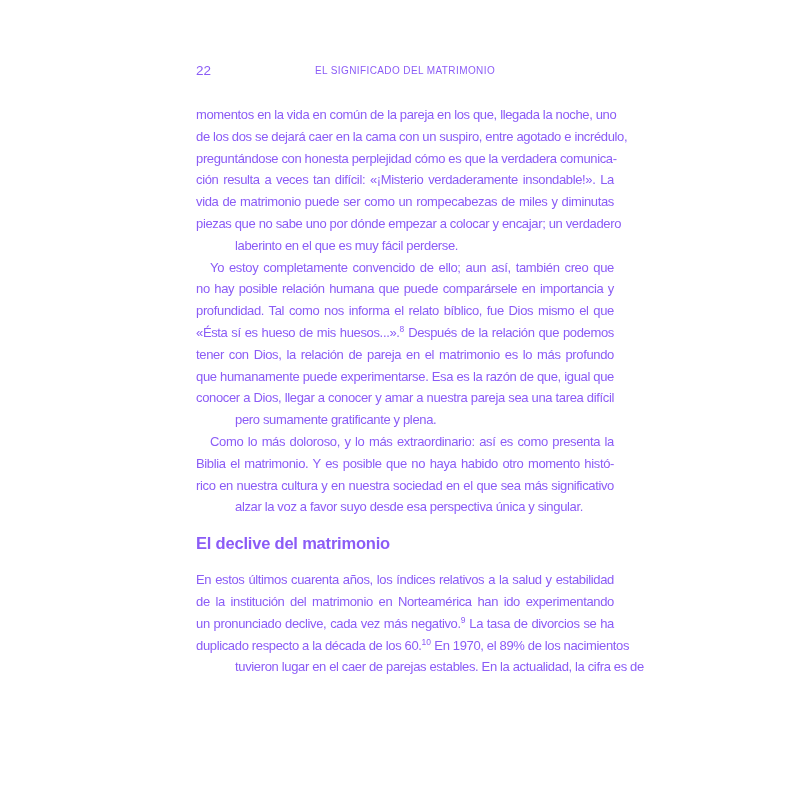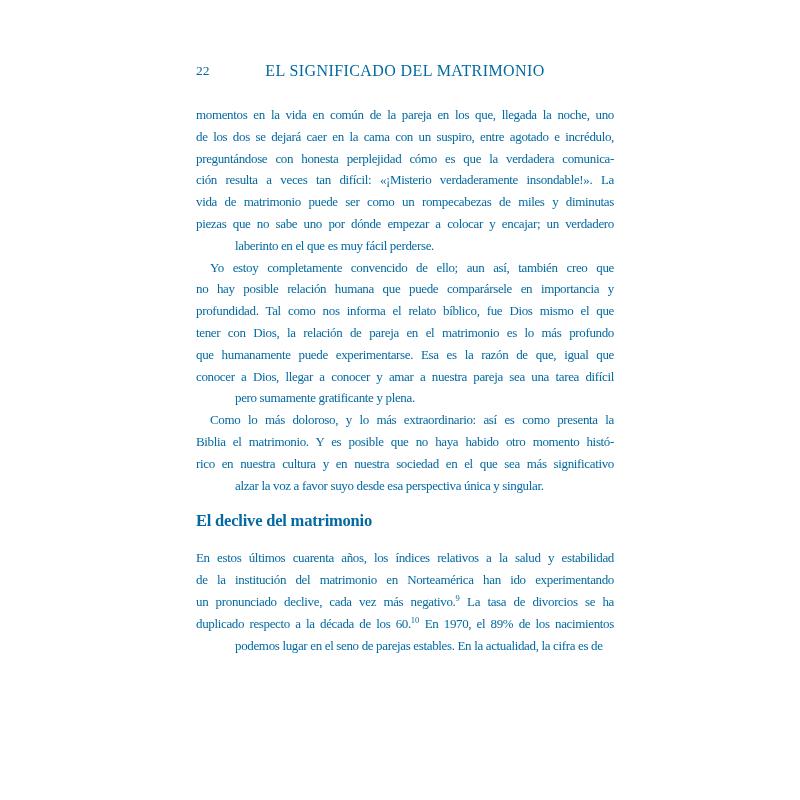--- a/index.html
+++ b/index.html
@@ -5,22 +5,22 @@
   html, body {
     margin: 0;
     padding: 0;
     background: #ffffff;
   }
   .page {
     position: relative;
     width: 800px;
     height: 800px;
     background: #ffffff;
-    font-family: Liberation Serif, serif;
-    color: #0369a1;
+    font-family: Liberation Sans, sans-serif;
+    color: #8b5cf6;
     overflow: hidden;
   }
   .page-header {
     position: absolute;
     top: 63px;
     left: 196px;
     width: 418px;
     height: 20px;
   }
   .page-number {
@@ -29,21 +29,21 @@
     top: 0;
     font-size: 13.5px;
     line-height: 16px;
   }
   .running-head {
     position: absolute;
     left: 0;
     right: 0;
     top: 0;
     text-align: center;
-    font-size: 16px;
+    font-size: 10px;
     line-height: 16px;
     letter-spacing: 0.4px;
   }
   .body-text {
     position: absolute;
     top: 104px;
     left: 196px;
     width: 418px;
     font-size: 13px;
     letter-spacing: -0.35px;
@@ -93,33 +93,34 @@
         <div class="line">preguntándose con honesta perplejidad cómo es que la verdadera comunica-</div>
         <div class="line">ción resulta a veces tan difícil: «¡Misterio verdaderamente insondable!». La</div>
         <div class="line">vida de matrimonio puede ser como un rompecabezas de miles y diminutas</div>
         <div class="line">piezas que no sabe uno por dónde empezar a colocar y encajar; un verdadero</div>
         <div class="line last">laberinto en el que es muy fácil perderse.</div>
       </div>
       <div class="paragraph">
         <div class="line first-indent">Yo estoy completamente convencido de ello; aun así, también creo que</div>
         <div class="line">no hay posible relación humana que puede comparársele en importancia y</div>
         <div class="line">profundidad. Tal como nos informa el relato bíblico, fue Dios mismo el que</div>
+        <div class="line">«Ésta sí es hueso de mis huesos...».<sup>8</sup> Después de la relación que podemos</div>
         <div class="line">tener con Dios, la relación de pareja en el matrimonio es lo más profundo</div>
         <div class="line">que humanamente puede experimentarse. Esa es la razón de que, igual que</div>
         <div class="line">conocer a Dios, llegar a conocer y amar a nuestra pareja sea una tarea difícil</div>
         <div class="line last">pero sumamente gratificante y plena.</div>
       </div>
       <div class="paragraph">
         <div class="line first-indent">Como lo más doloroso, y lo más extraordinario: así es como presenta la</div>
         <div class="line">Biblia el matrimonio. Y es posible que no haya habido otro momento histó-</div>
         <div class="line">rico en nuestra cultura y en nuestra sociedad en el que sea más significativo</div>
         <div class="line last">alzar la voz a favor suyo desde esa perspectiva única y singular.</div>
       </div>
       <h2 class="section-heading">El declive del matrimonio</h2>
       <div class="paragraph">
         <div class="line">En estos últimos cuarenta años, los índices relativos a la salud y estabilidad</div>
         <div class="line">de la institución del matrimonio en Norteamérica han ido experimentando</div>
         <div class="line">un pronunciado declive, cada vez más negativo.<sup>9</sup> La tasa de divorcios se ha</div>
         <div class="line">duplicado respecto a la década de los 60.<sup>10</sup> En 1970, el 89% de los nacimientos</div>
-        <div class="line last">podemos lugar en el seno de parejas estables. En la actualidad, la cifra es de</div>
+        <div class="line last">tuvieron lugar en el caer de parejas estables. En la actualidad, la cifra es de</div>
       </div>
     </div>
 </div>
 
 </body></html>

